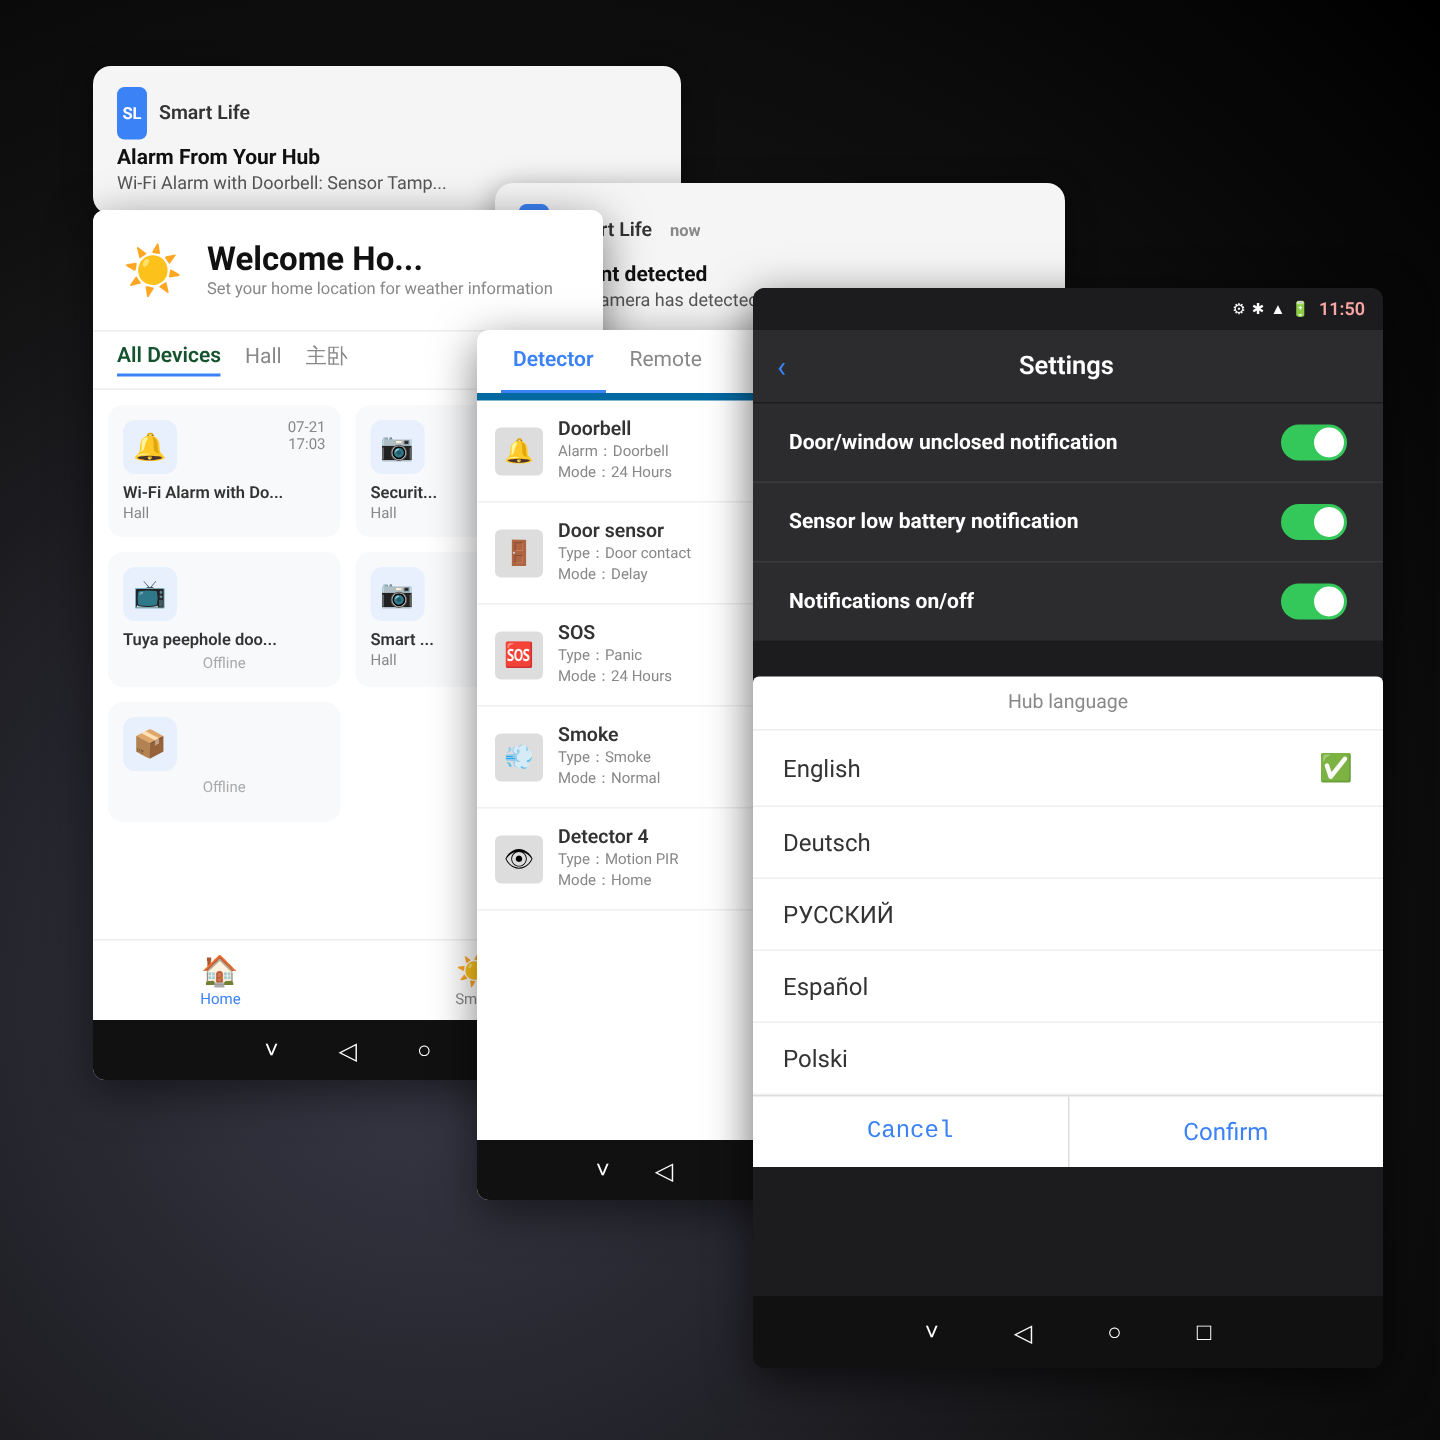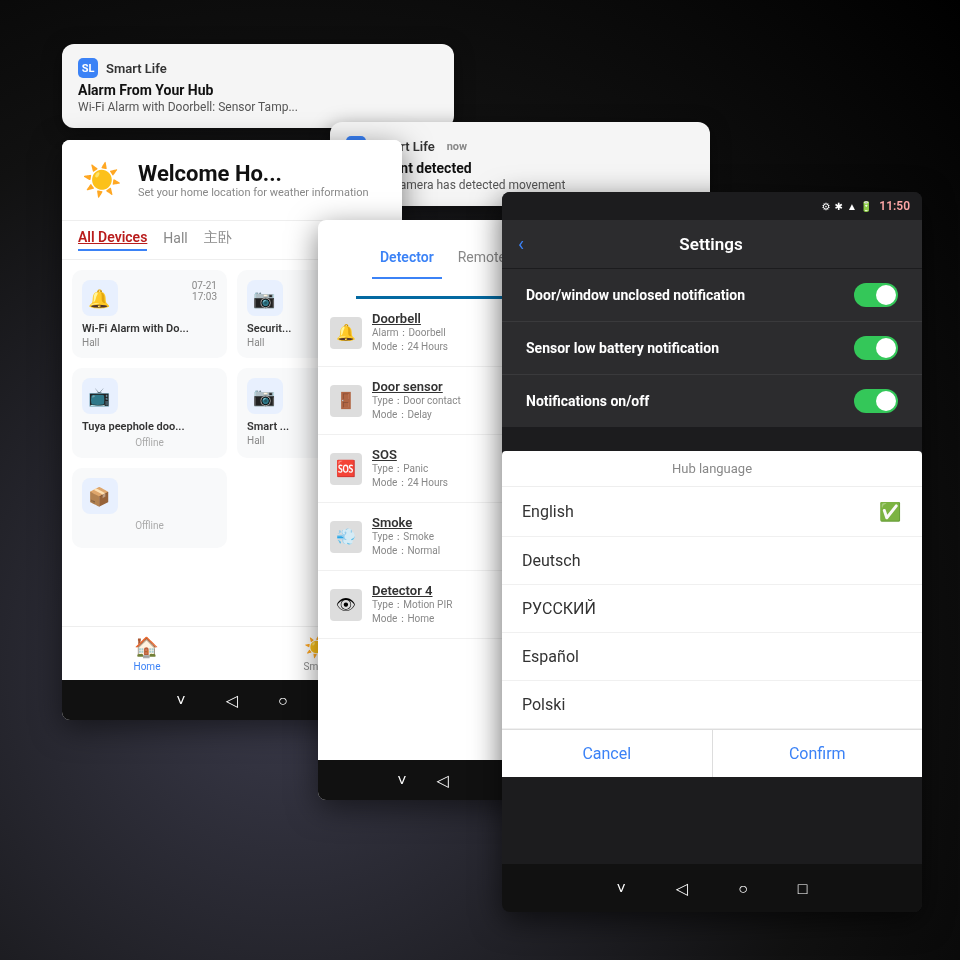--- a/index.html
+++ b/index.html
@@ -31,21 +31,21 @@
       box-shadow: 0 4px 20px rgba(0,0,0,0.4);
     }
     .notif-header {
       display: flex;
       align-items: center;
       gap: 8px;
       margin-bottom: 4px;
     }
     .notif-icon {
       width: 20px;
-      height: 20px;
+      height: 35px;
       border-radius: 5px;
       background: #3b82f6;
       display: flex;
       align-items: center;
       justify-content: center;
       color: white;
       font-size: 11px;
       font-weight: bold;
     }
     .notif-app-name {
@@ -124,24 +124,23 @@
       padding: 8px 16px;
       gap: 16px;
       border-bottom: 1px solid #eee;
     }
     .device-tab {
       font-size: 14px;
       color: #888;
       padding-bottom: 4px;
     }
     .device-tab.active {
-      color: #b91c1c;
+      color: #14532d;
       border-bottom: 2px solid #3b82f6;
       font-weight: 600;
-      text-decoration: underline;
     }
 
     .device-grid {
       padding: 10px;
       display: grid;
       grid-template-columns: 1fr 1fr;
       gap: 10px;
     }
 
     .device-card {
@@ -234,23 +233,22 @@
       left: 318px;
       width: 210px;
       height: 580px;
       background: #fff;
       border-radius: 8px;
       overflow: hidden;
       box-shadow: 0 8px 30px rgba(0,0,0,0.5);
     }
     .detector-tabs {
       display: flex;
-      border-bottom: 3px solid #0369a1;
-      padding: 17px 16px;
-      margin-left: 38px;
+      border-bottom: 5px solid #0369a1;
+      padding: 0 16px;
     }
     .det-tab {
       padding: 12px 8px;
       font-size: 14px;
       color: #888;
       margin-right: 8px;
     }
     .det-tab.active {
       color: #3b82f6;
       border-bottom: 2px solid #3b82f6;
@@ -273,21 +271,20 @@
       border-radius: 4px;
       display: flex;
       align-items: center;
       justify-content: center;
       font-size: 16px;
     }
     .detector-info .det-name {
       font-size: 13px;
       font-weight: 600;
       color: #333;
-      text-decoration: underline;
     }
     .detector-info .det-type {
       font-size: 10px;
       color: #888;
     }
     .phone-android-bar-2 {
       position: absolute;
       bottom: 0;
       left: 0;
       right: 0;
@@ -400,21 +397,21 @@
       border-top: 1px solid #ddd;
       background: #fff;
     }
     .lang-btn {
       flex: 1;
       text-align: center;
       padding: 14px;
       font-size: 16px;
       color: #3b82f6;
     }
-    .lang-btn:first-child { border-right: 1px solid #ddd; }
+    .lang-btn:first-child { border-right: 1px solid #ddd; font-family: Liberation Mono, monospace; }
 
     .phone-android-bar-3 {
       position: absolute;
       bottom: 0;
       left: 0;
       right: 0;
       height: 48px;
       background: #111;
       display: flex;
       align-items: center;

